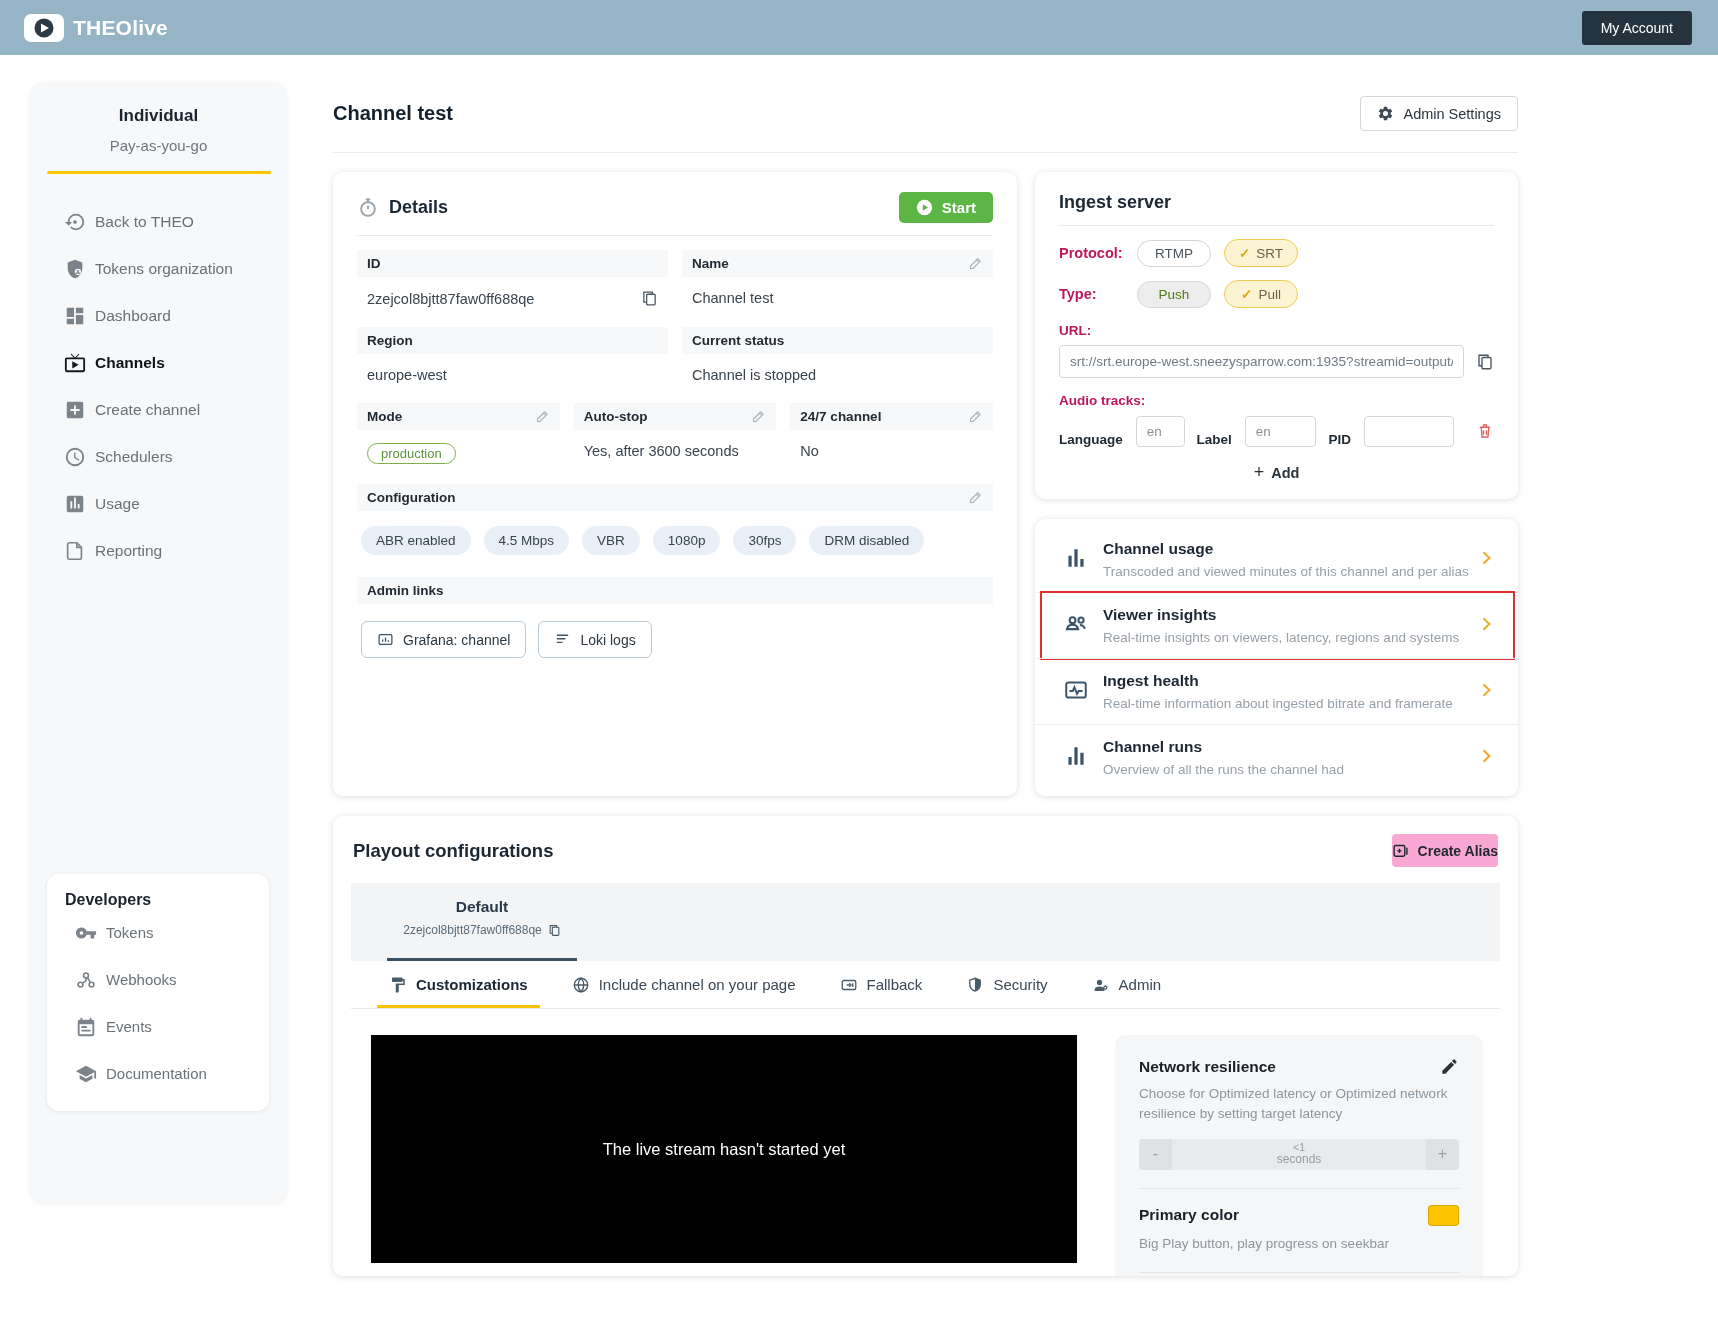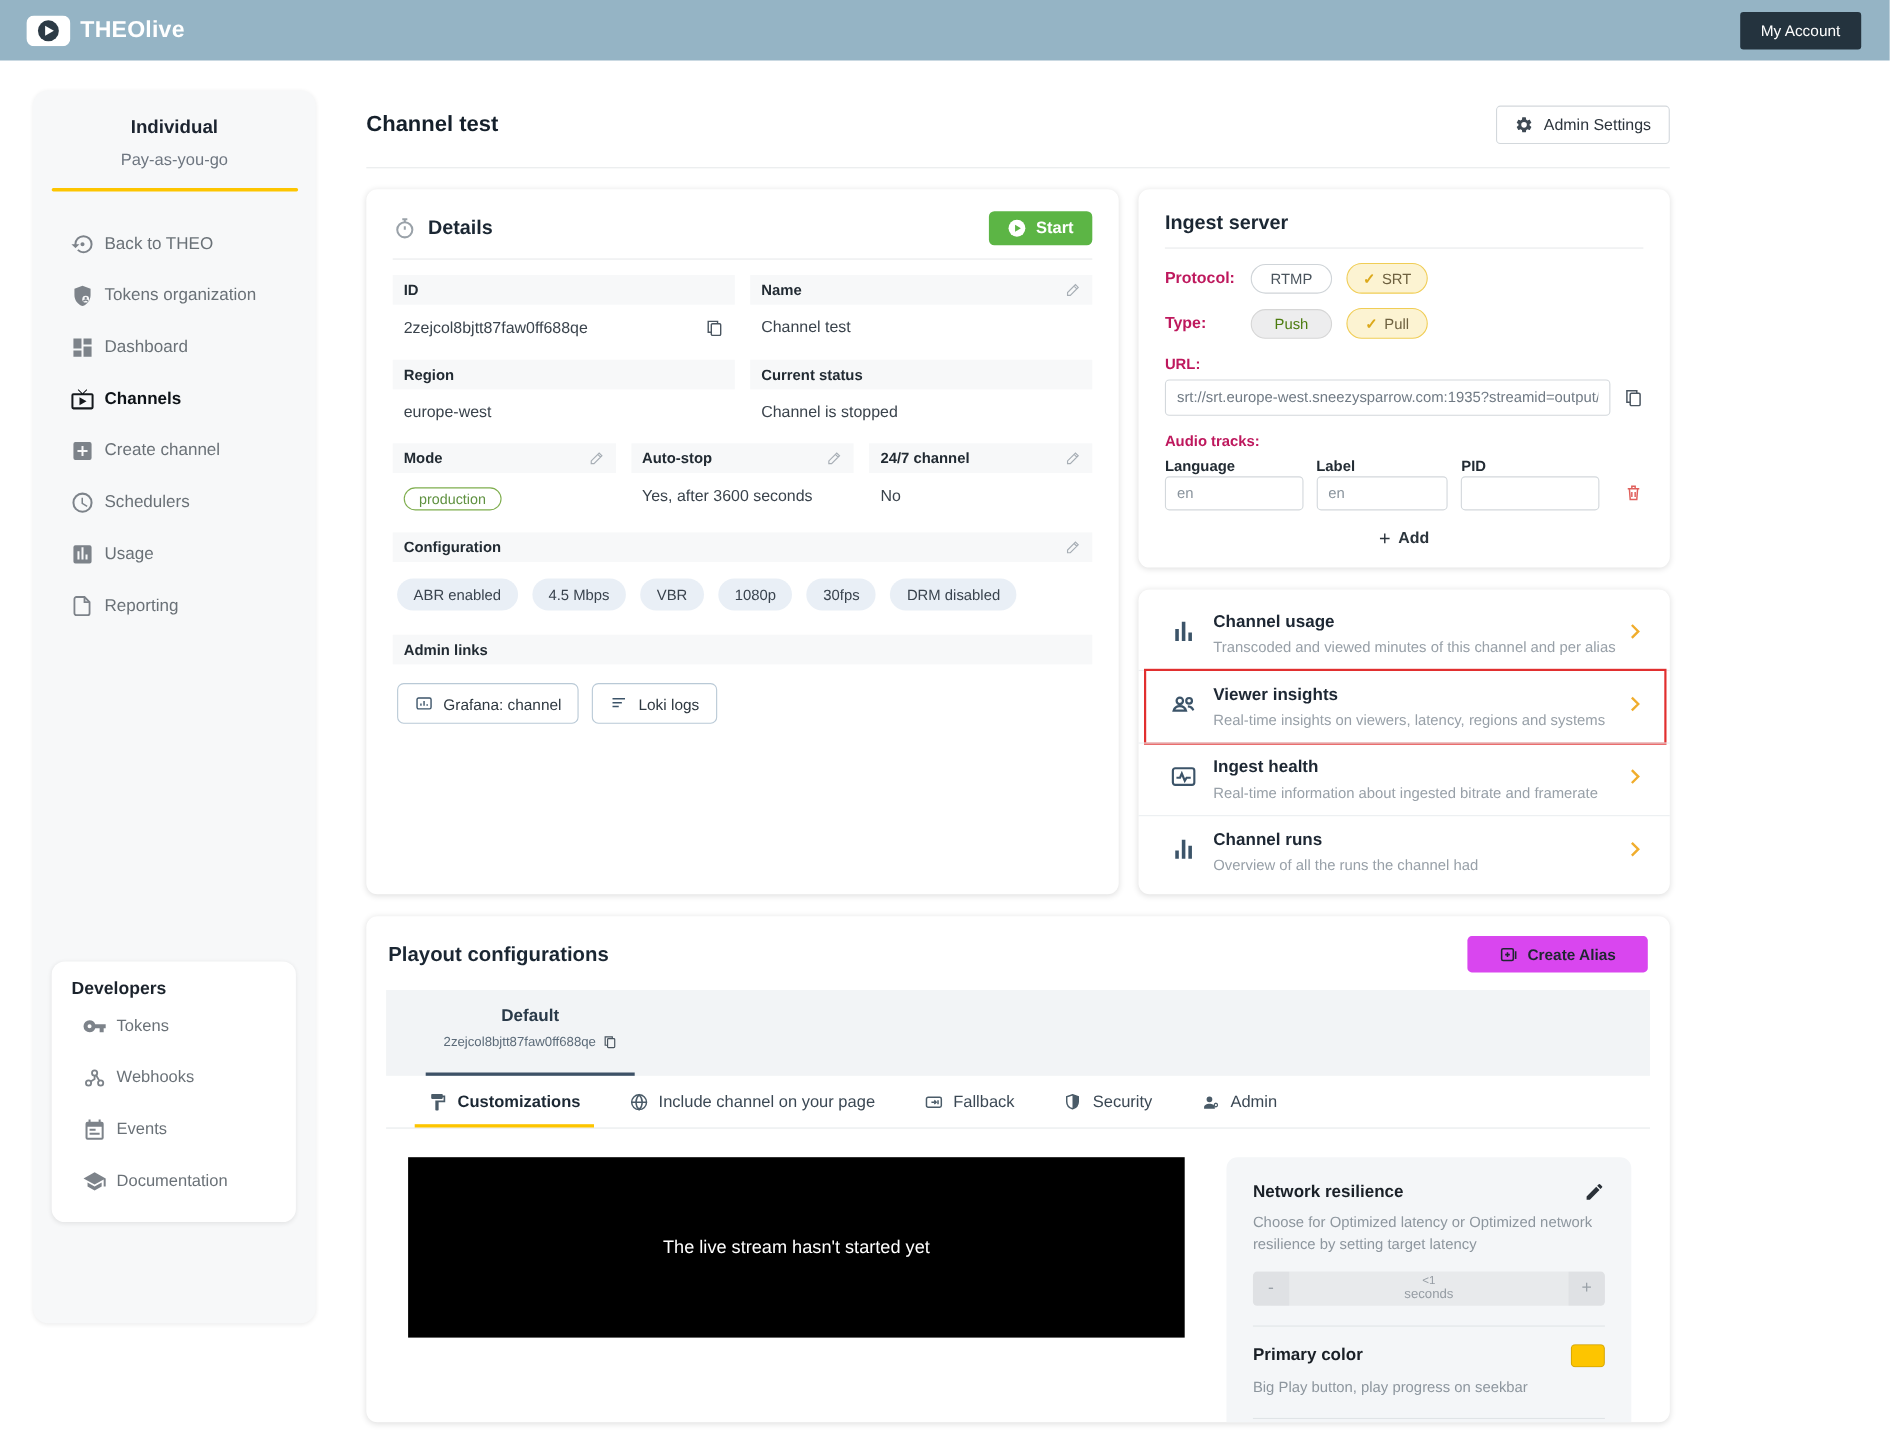--- a/index.html
+++ b/index.html
@@ -80,59 +80,59 @@
   .pill-plain { background:#fff; border:1px solid #cfd4d8; color:#4a545d; }
   .pill-gray  { background:#ededee; border:1px solid #d6d6d6; color:#4d7c0f; }
   .pill-sel   { background:#fcf3d2; border:1.5px solid #f0cd55; color:#6e6140; }
   .pill-sel .check { color:#dca91c; font-weight:700; }
   .slabel { font-size:13.5px; font-weight:700; color:#be185d; margin-top:15px; }
   .url-row { display:flex; align-items:center; gap:12px; margin-top:7px; }
   .text-input { border:1px solid #d3d8dc; border-radius:4px; padding:8px 10px;
     font-size:13.5px; color:#707a84; font-family:inherit; background:#fff; width:100%; }
   .url-row .text-input { flex:1; }
   .audio-grid { display:flex; gap:12px; margin-top:8px; align-items:flex-end; }
-  .audio-col { display:flex; flex-direction:column; gap:2px; }
+  .audio-col { display:flex; flex-direction:row; gap:13px;align-items:flex-end; }
   .audio-col .alabel { font-size:13.5px; font-weight:700; color:#222b33; }
   .audio-col .text-input { height:31px; color:#8a949d; }
   .add-row { display:flex; justify-content:center; align-items:center; gap:7px;
     margin-top:15px; font-size:14.5px; font-weight:700; color:#2b343c; cursor:pointer; }
   .icon-btn { background:none; border:none; cursor:pointer; padding:0; display:flex; align-items:center; }
 
   .links-card { padding:8px 0 6px; }
   .link-item { display:flex; align-items:center; padding:13px 22px 13px 28px; position:relative; cursor:pointer; }
   .link-item + .link-item { border-top:1px solid #eceff1; }
   .link-icon { width:40px; color:#3c5469; flex:none; }
   .link-texts { flex:1; }
   .link-title { font-size:15.5px; font-weight:700; color:#1d2733; }
   .link-desc { font-size:13.5px; color:#98a0a8; margin-top:6px; }
   .chev { color:#f0ad2d; flex:none; }
   .hl-frame { position:absolute; left:5px; right:3px; top:-2px; bottom:-2px;
     border:2px solid #e12f2f; pointer-events:none; }
 
   
   .playout { margin-top:20px; padding:18px 18px 0; height:460px; overflow:hidden; }
   .playout-head { display:flex; align-items:center; justify-content:space-between; padding:0 2px; }
-  .btn-yellow { display:flex; align-items:center; gap:9px; background:#d946ef; border:none;
-    border-radius:4px; padding:8px 29px; font-size:14px; font-weight:700; color:#1f2730;
+  .btn-yellow { display:flex; align-items:center; gap:9px; background:#f9a8d4; border:none;
+    border-radius:4px; padding:8px 0; font-size:14px; font-weight:700; color:#1f2730;
     font-family:inherit; cursor:pointer; }
   .alias-strip { margin-top:16px; background:#f2f4f6; height:78px; display:flex; padding-left:36px; }
   .alias-tab { width:190px; text-align:center; position:relative; padding-top:15px; cursor:pointer; }
   .alias-name { font-size:15.5px; font-weight:700; color:#2a3a49; }
   .alias-id { margin-top:7px; font-size:12px; color:#5c6b79; display:flex;
     align-items:center; justify-content:center; gap:6px; }
   .alias-underline { position:absolute; left:0; right:0; bottom:0; height:3px; background:#3d5166; }
   .subtabs { display:flex; gap:44px; padding-left:38px; border-bottom:1px solid #e6e9eb; height:48px; }
   .subtab { display:flex; align-items:center; gap:9px; font-size:15px; color:#3b4854;
     position:relative; cursor:pointer; }
   .subtab svg { color:#4a5b68; }
   .subtab.active { font-weight:700; color:#1b2733; }
   .subtab.active::after { content:''; position:absolute; left:-12px; right:-12px; bottom:0;
     height:3px; background:#fdc500; }
   .playout-content { display:flex; gap:38px; margin-top:26px; padding-left:20px; }
-  .player { width:706px; height:164px; background:#000; display:flex; align-items:center;
+  .player { width:706px; height:228px; background:#000; display:flex; align-items:center;
     justify-content:center; color:#fff; font-size:16.5px; }
   .settings-panel { width:368px; background:#f4f6f8; border-radius:10px; padding:22px 24px; height:420px; }
   .sp-row-head { display:flex; align-items:center; justify-content:space-between; }
   .sp-title { font-size:15.5px; font-weight:700; color:#1a2027; }
   .sp-desc { font-size:13.5px; color:#8d969e; line-height:1.5; margin-top:8px; }
   .stepper { margin-top:14px; height:31px; background:#e8eaec; border-radius:4px;
     display:flex; overflow:hidden; }
   .step-btn { width:33px; background:#dfe1e4; border:none; color:#9aa1a8; font-size:16px;
     cursor:pointer; font-family:inherit; }
   .step-mid { flex:1; display:flex; flex-direction:column; align-items:center;

